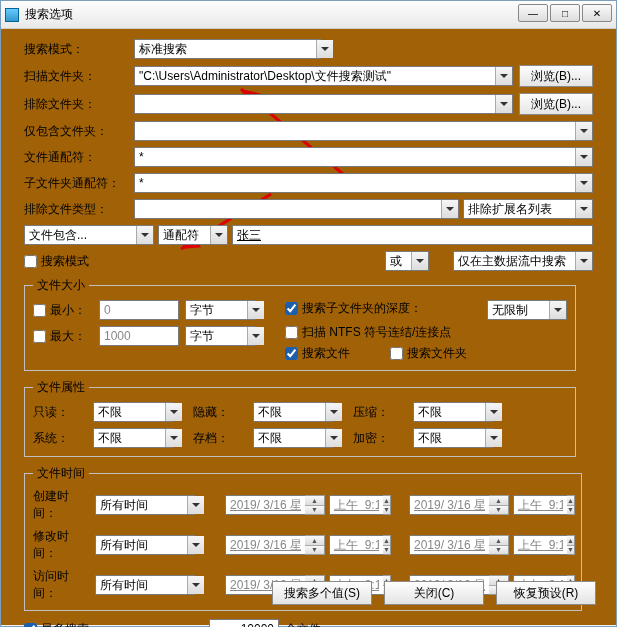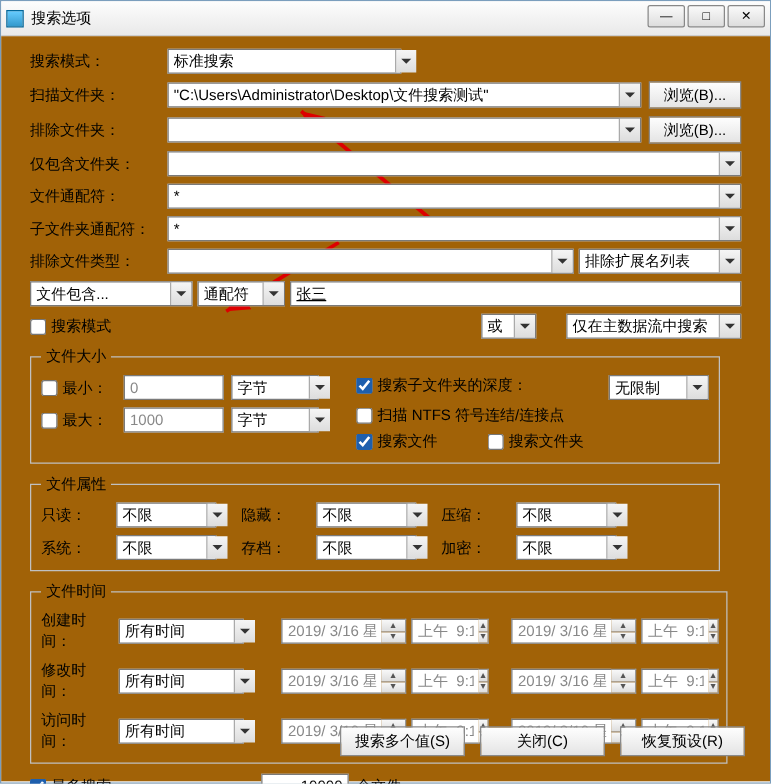--- a/index.html
+++ b/index.html
@@ -110,21 +110,21 @@
   .file-size-right { flex: 1; display: flex; flex-direction: column; gap: 4px; }
   .depth-row { display: flex; align-items: flex-start; gap: 8px; }
 
   .attr-grid { display: grid; grid-template-columns: 50px 90px 50px 90px 50px 90px; gap: 6px 10px; align-items: center; }
   .time-grid { display: grid; grid-template-columns: 58px 110px 12px 100px 60px 12px 100px 60px; gap: 4px; align-items: center; row-gap: 6px; }
 
   .spinner { width: 20px; height: 20px; display: inline-flex; flex-direction: column; border: 1px solid #999; border-left: none; }
   .spinner div { flex: 1; background: linear-gradient(#f8f8f8,#ddd); font-size: 7px; display:flex; align-items:center; justify-content:center; color:#555; }
   .spinner div:first-child { border-bottom: 1px solid #aaa; }
   .time-input { display: inline-flex; }
-  .time-input .txt { border-right: none; }
+  .time-input .txt { border-right: none; text-decoration: underline; }
   
   .disabled-input { color: #888; background: #fff; }
 
   .bottom-row { display: flex; align-items: center; margin-top: 8px; }
 
   .footer-buttons {
     position: absolute;
     bottom: 20px;
     right: 20px;
     display: flex;

